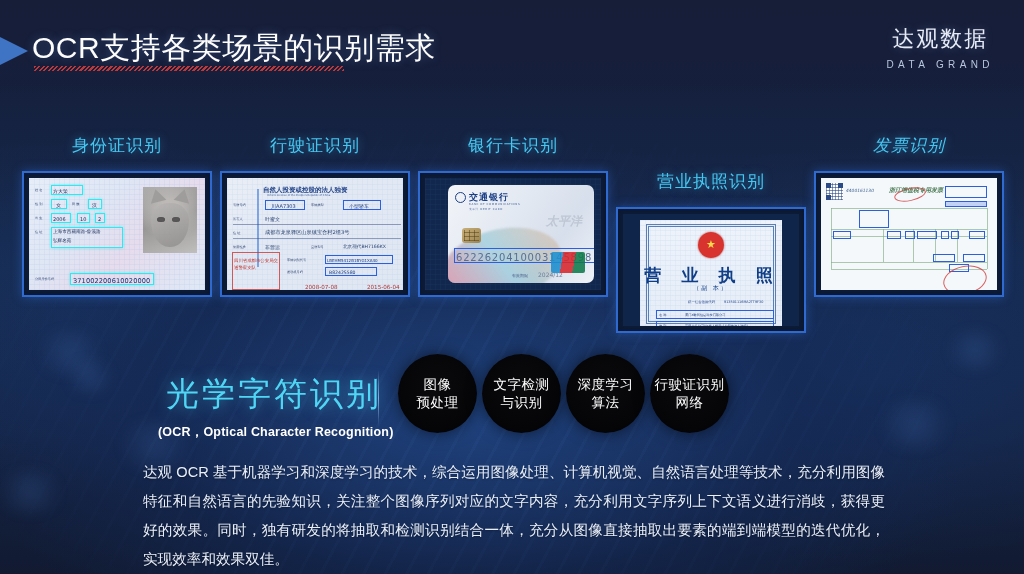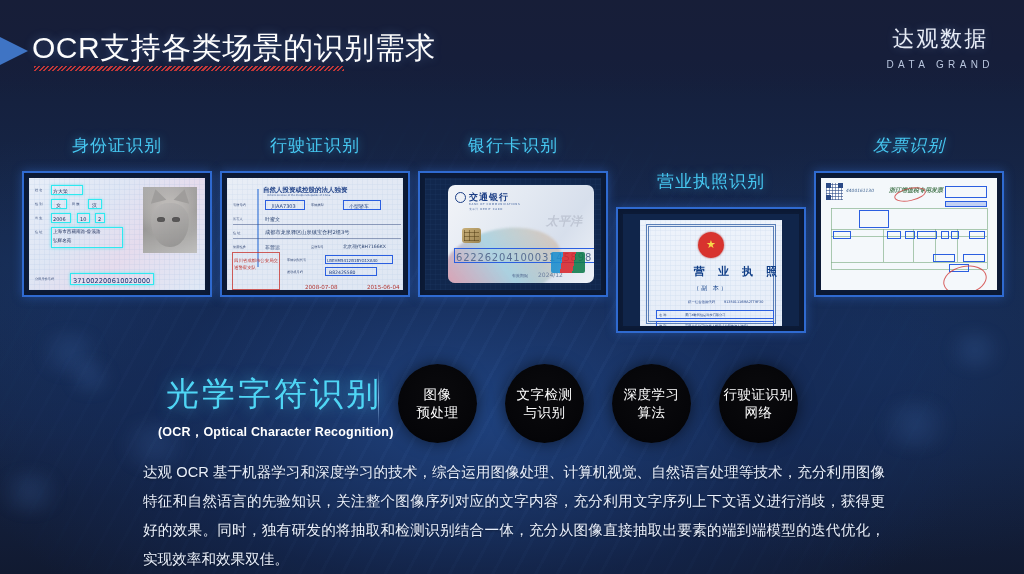--- a/index.html
+++ b/index.html
@@ -124,22 +124,22 @@
   .unionpay { position:absolute; right:9px; bottom:10px; width:34px; height:21px; border-radius:2px;
     background:linear-gradient(100deg,#1d8fd0 0 33%,#d8262c 33% 66%,#0e7a4b 66% 100%); opacity:.88; }
   .lic-border { position:absolute; left:6px; top:4px; right:6px; bottom:2px;
     border:3px double #5a7fb8; }
   .emblem { position:absolute; left:50%; top:12px; transform:translateX(-50%);
     width:26px; height:26px; border-radius:50%;
     background:radial-gradient(circle,#d8332e 0 62%,#c22a26 100%);
     box-shadow:0 0 2px rgba(160,30,25,.8); }
   .emblem:after{content:"★";position:absolute;left:50%;top:46%;transform:translate(-50%,-50%);
     color:#f7d94a;font-size:11px;line-height:1;}
-  .lic-title { position:absolute; left:0; right:0; top:44px; text-align:right;
-    font-size:11px; font-weight:700; color:#0f3d86; letter-spacing:5px; }
+  .lic-title { position:absolute; left:0; right:0; top:44px; text-align:center;
+    font-size:17px; font-weight:700; color:#0f3d86; letter-spacing:5px;font-family:Liberation Mono, monospace; }
   .lic-sub { position:absolute; left:0; right:0; top:64px; text-align:center;
     font-size:6px; color:#0f3d86; letter-spacing:2px; }
 
   
   .invoice { position:absolute; inset:0; background:#f4f8fb; }
   .qr { position:absolute; left:5px; top:5px; width:17px; height:17px;
     background:
       linear-gradient(#2b4a86,#2b4a86) 0 0/5px 5px no-repeat,
       linear-gradient(#2b4a86,#2b4a86) 100% 0/5px 5px no-repeat,
       linear-gradient(#2b4a86,#2b4a86) 0 100%/5px 5px no-repeat,
@@ -159,21 +159,21 @@
     white-space:nowrap;
   }
   .ocr-sub {
     position:absolute; left:158px; top:72px;
     font-size:12.5px; color:#ffffff; font-weight:700; letter-spacing:.2px;
     white-space:nowrap;
   }
   .divider { position:absolute; left:378px; top:18px; width:1px; height:56px;
     background:linear-gradient(180deg,rgba(140,185,245,0),rgba(165,205,255,.75),rgba(140,185,245,0)); }
 
-  .circles { position:absolute; left:398px; top:12px; display:flex; gap:28px; }
+  .circles { position:absolute; left:398px; top:2px; display:flex; gap:5px; }
   .circ {
     width:79px; height:79px; border-radius:50%;
     background:radial-gradient(circle at 50% 40%, #0a0a0d 0%, #050508 70%, #000 100%);
     box-shadow:0 0 16px rgba(0,0,0,.55);
     display:flex; align-items:center; justify-content:center; text-align:center;
     color:#fff; font-size:13.5px; line-height:1.32; letter-spacing:.5px;
   }
   .circ span { display:block; }
 
   .para {

